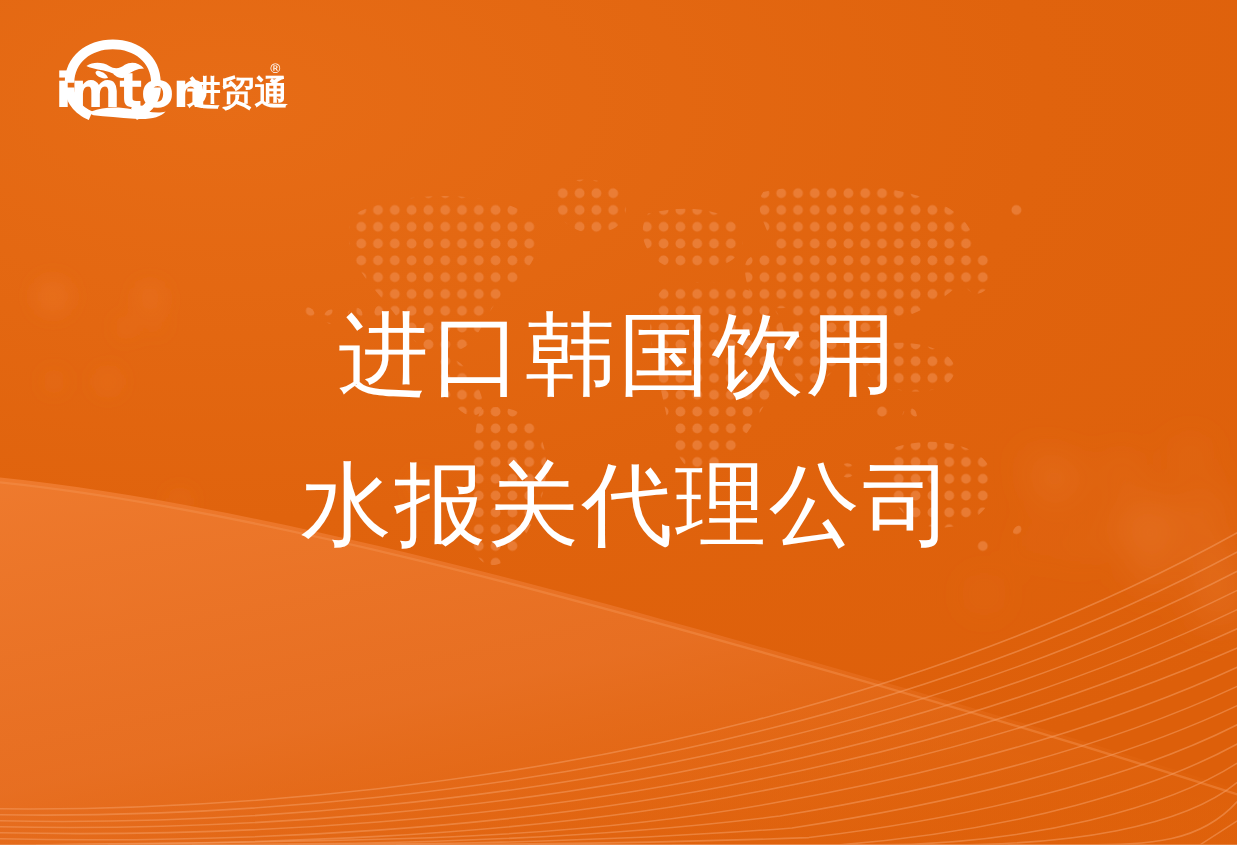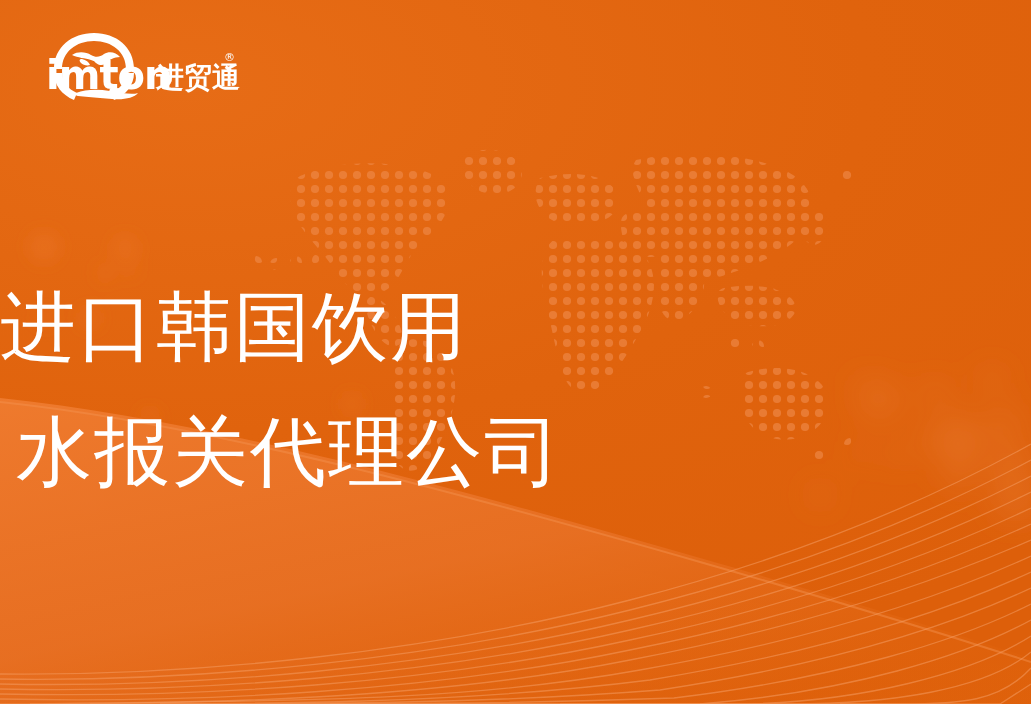--- a/index.html
+++ b/index.html
@@ -44,28 +44,27 @@
     height: 78px;
   }
   .logo svg { display: block; width: 100%; height: 100%; overflow: visible; }
 
   
   .headline {
     position: absolute;
     left: 0;
     right: 0;
     top: 258px;
-    text-align: left;
+    text-align: center;
     color: #ffffff;
     font-family: "DejaVu Sans", "Liberation Sans", sans-serif;
     font-weight: 400;
     letter-spacing: 2px;
     line-height: 1.0;
     user-select: none;
-    margin-top: 31px;
   }
   .headline-line {
     display: block;
     font-size: 76px;
     white-space: nowrap;
   }
   .headline-line.line-2 {
     margin-top: 49px;
     padding-left: 16px;
   }

